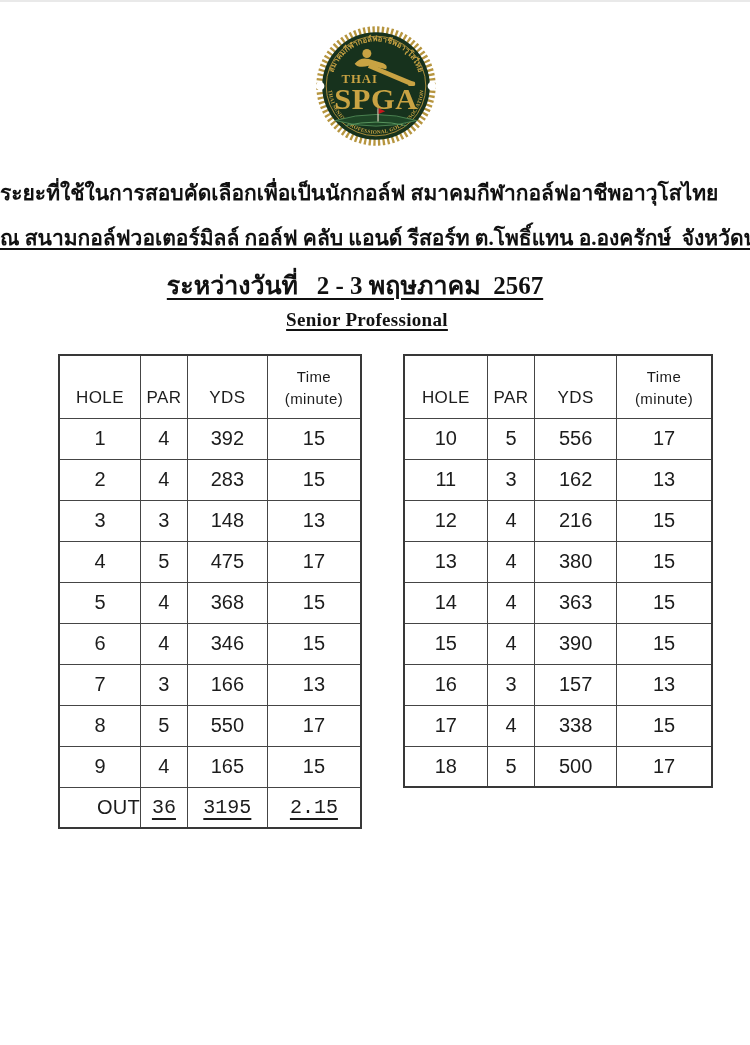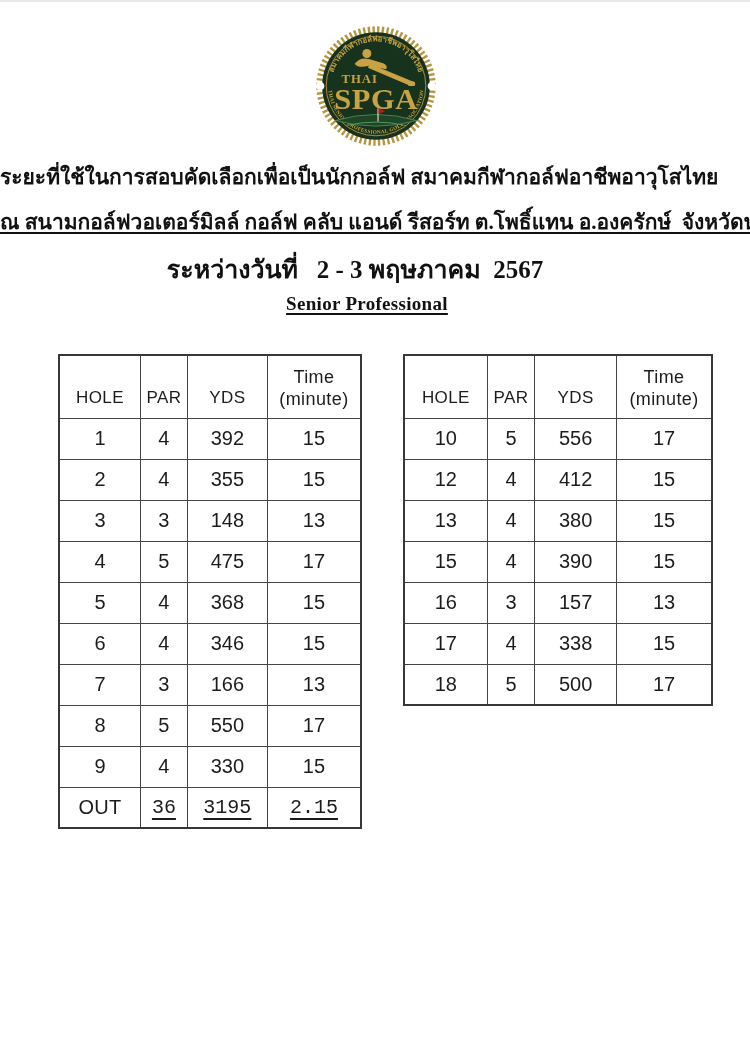--- a/index.html
+++ b/index.html
@@ -17,24 +17,25 @@
   
   .logo-wrap { position: absolute; left: 304px; top: 22px; width: 144px; height: 124px; }
   .logo-wrap svg { width: 100%; height: 100%; display: block; }
 
   
   .hline {
     position: absolute; left: 0; width: 710px;
     text-align: center; font-weight: 700; color: #111;
     font-family: "Liberation Serif", serif;
     white-space: pre;
+    margin-top: 16px;
   }
   .h1 { top: 158px; font-size: 21px; }
   .h2 { top: 203px; font-size: 21px; text-decoration: underline; text-decoration-thickness: 2px; text-underline-offset: 3px; }
-  .h3 { top: 247px; font-size: 25px; text-decoration-thickness: 2px; text-underline-offset: 4px; }
+  .h3 { top: 247px; font-size: 25px; text-decoration: underline; text-decoration-thickness: 2px; text-underline-offset: 4px; }
   .h4 { top: 291px; font-size: 19px; text-decoration: underline; text-decoration-thickness: 2px; text-underline-offset: 3px; letter-spacing: 0.3px; padding-left: 24px; }
 
   
   table.score {
     position: absolute; top: 352px;
     border-collapse: collapse; table-layout: fixed;
     border: 2px solid #383838;
     background: #fff;
   }
   .t-left  { left: 58px;  width: 304px; }
@@ -44,29 +45,29 @@
     text-align: center; vertical-align: middle;
     font-weight: 400; color: #1c1c1c;
     overflow: hidden;
   }
   table.score col.c-hole { width: 27%; }
   table.score col.c-par  { width: 15.5%; }
   table.score col.c-yds  { width: 26.5%; }
   table.score col.c-time { width: 31%; }
 
   tr.head-row th { height: 63px; vertical-align: bottom; padding-bottom: 10px; font-size: 17px; letter-spacing: 0.4px; }
-  tr.head-row .time-head { line-height: 22px; font-size: 18px; padding-bottom: 8px; }
+  tr.head-row .time-head { line-height: 22px; font-size: 15px; padding-bottom: 8px; }
   tr.data-row td, tr.sum-row td { height: 41px; font-size: 20px; }
   tr.sum-row td.u {
     text-decoration: underline;
     text-decoration-thickness: 1.5px;
     text-underline-offset: 5px;
     font-family: Liberation Mono, monospace;
   }
-  tr.sum-row td.label-cell { font-size: 20px; letter-spacing: 0.3px; }
+  tr.sum-row td.label-cell { font-size: 20px; letter-spacing: 0.3px; text-align: right; }
 </style>
 </head>
 <body>
 
 <div class="page">
 
   <div class="logo-wrap">
     <svg viewBox="0 0 136 122">
 
       <circle cx="68" cy="61" r="55.5" fill="none" stroke-width="6.5" stroke-dasharray="2.3 2.3" stroke="#b6953f"></circle>
@@ -140,21 +141,21 @@
         <tr class="data-row">
           <td>1</td>
           <td>4</td>
           <td>392</td>
           <td>15</td>
         </tr>
 
         <tr class="data-row">
           <td>2</td>
           <td>4</td>
-          <td>355</td>
+          <td>283</td>
           <td>15</td>
         </tr>
 
         <tr class="data-row">
           <td>3</td>
           <td>3</td>
           <td>148</td>
           <td>13</td>
         </tr>
 
@@ -189,21 +190,21 @@
         <tr class="data-row">
           <td>8</td>
           <td>5</td>
           <td>550</td>
           <td>17</td>
         </tr>
 
         <tr class="data-row">
           <td>9</td>
           <td>4</td>
-          <td>330</td>
+          <td>165</td>
           <td>15</td>
         </tr>
       </tbody>
     <tbody>
       <tr class="sum-row">
         <td class="label-cell">OUT</td>
         <td class="u">36</td>
         <td class="u">3195</td>
         <td class="u">2.15</td>
       </tr>
@@ -230,35 +231,47 @@
     </thead>
     <tbody>
 
         <tr class="data-row">
           <td>10</td>
           <td>5</td>
           <td>556</td>
           <td>17</td>
         </tr>
 
+        <tr class="data-row">
+          <td>11</td>
+          <td>3</td>
+          <td>162</td>
+          <td>13</td>
+        </tr>
 
         <tr class="data-row">
           <td>12</td>
           <td>4</td>
-          <td>412</td>
+          <td>216</td>
           <td>15</td>
         </tr>
 
         <tr class="data-row">
           <td>13</td>
           <td>4</td>
           <td>380</td>
           <td>15</td>
         </tr>
 
+        <tr class="data-row">
+          <td>14</td>
+          <td>4</td>
+          <td>363</td>
+          <td>15</td>
+        </tr>
 
         <tr class="data-row">
           <td>15</td>
           <td>4</td>
           <td>390</td>
           <td>15</td>
         </tr>
 
         <tr class="data-row">
           <td>16</td>

